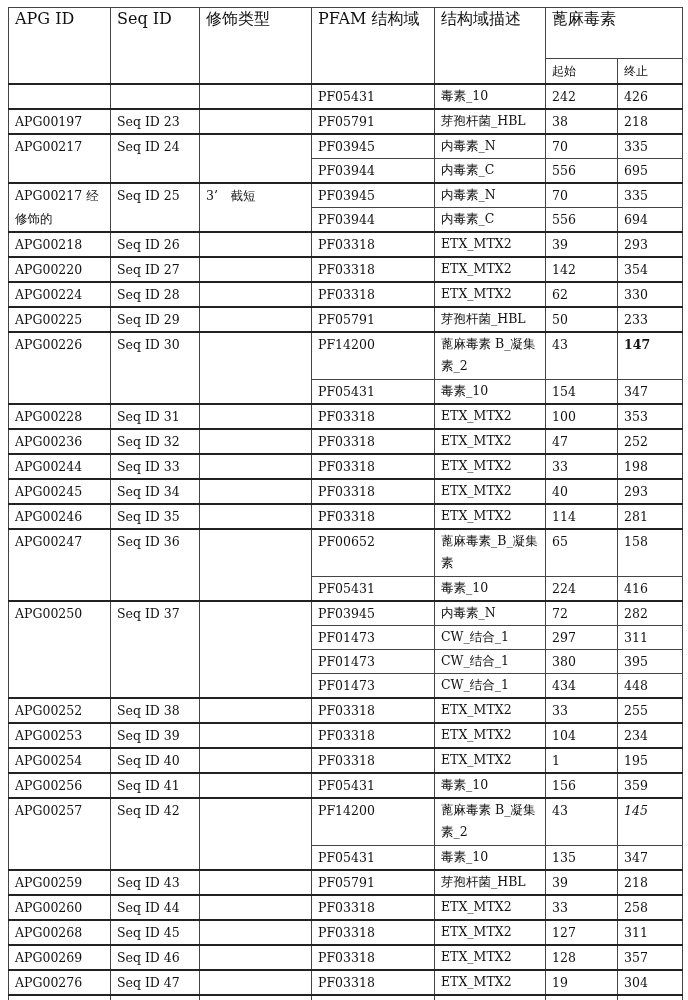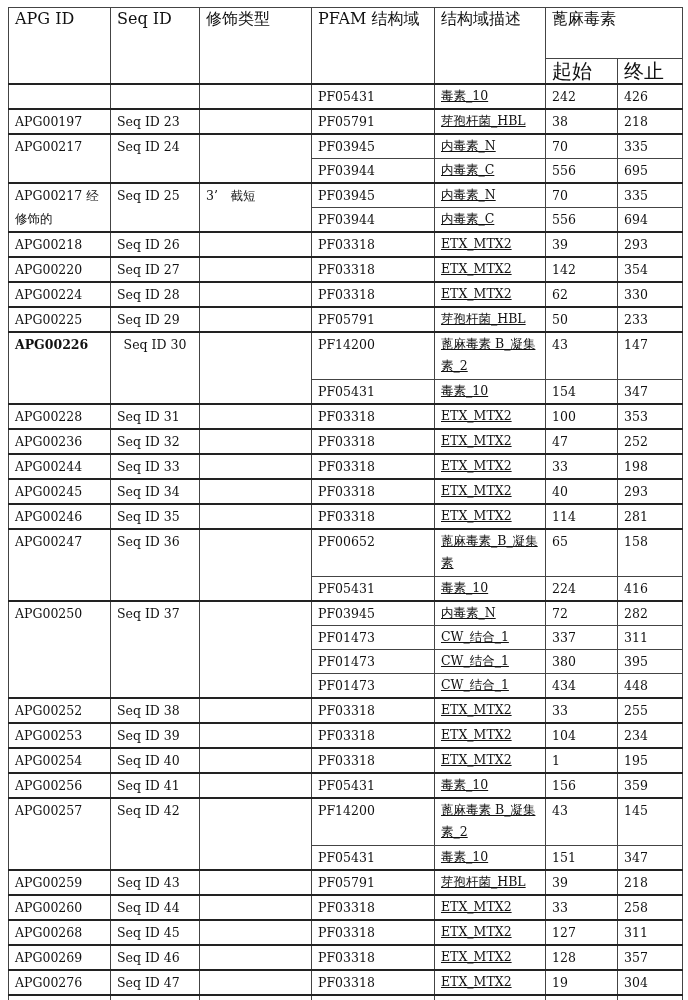--- a/index.html
+++ b/index.html
@@ -7,25 +7,25 @@
            font-family: "DejaVu Serif", "Liberation Serif", serif; color: #111; }
     table.domain-table {
       position: absolute; left: 8px; top: 7px;
       width: 674px; border-collapse: collapse; table-layout: fixed;
     }
     table.domain-table td, table.domain-table th {
       border: 1px solid #444; padding: 0 6px; vertical-align: top;
       font-weight: normal; text-align: left; overflow: hidden;
     }
     th.h { font-size: 16px; line-height: 22px; padding-top: 3px; margin-left: 14px; }
-    th.sub { font-size: 20px; line-height: 24px; height: 24px; text-align: right; padding-right: 8px; }
+    th.sub { font-size: 12px; line-height: 24px; height: 24px; text-align: right; padding-right: 8px; }
     td { font-size: 12.5px; line-height: 23px; height: 23px; font-weight: bold; }
     td.num { text-align: right; padding-right: 8px; vertical-align: bottom; }
     td.pf, td.desc { vertical-align: bottom; }
-    td.desc { line-height: 22px; text-decoration: underline; }
+    td.desc { line-height: 22px; }
     tr.group-start td { border-top: 2px solid #222; }
     col.c1 { width: 102px; } col.c2 { width: 89px; } col.c3 { width: 112px; }
     col.c4 { width: 123px; } col.c5 { width: 111px; } col.c6 { width: 72px; } col.c7 { width: 65px; }
   </style>
 </head>
 <body>
 
 <table class="domain-table">
   <colgroup>
     <col class="c1">
@@ -129,27 +129,27 @@
       <tr class="group-start">
         <td>APG00225</td>
         <td>Seq ID 29</td>
         <td></td>
         <td class="pf">PF05791</td>
         <td class="desc">芽孢杆菌_HBL</td>
         <td class="num">50</td>
         <td class="num">233</td>
       </tr>
       <tr class="group-start">
-        <td rowspan="2" style="height: 46px; font-weight: bold;">APG00226</td>
-        <td rowspan="2" style="height: 46px; text-align: center;">Seq ID 30</td>
+        <td rowspan="2" style="height: 46px;">APG00226</td>
+        <td rowspan="2" style="height: 46px;">Seq ID 30</td>
         <td rowspan="2" style="height: 46px;"></td>
         <td class="pf" style="height: 46px;">PF14200</td>
         <td class="desc" style="height: 46px;">蓖麻毒素 B_凝集素_2</td>
         <td class="num" style="height: 46px;">43</td>
-        <td class="num" style="height: 46px;">147</td>
+        <td class="num" style="height: 46px; font-weight: bold;">147</td>
       </tr>
       <tr>
         <td class="pf">PF05431</td>
         <td class="desc">毒素_10</td>
         <td class="num">154</td>
         <td class="num">347</td>
       </tr>
       <tr class="group-start">
         <td>APG00228</td>
         <td>Seq ID 31</td>
@@ -215,21 +215,21 @@
         <td rowspan="4">Seq ID 37</td>
         <td rowspan="4"></td>
         <td class="pf">PF03945</td>
         <td class="desc">内毒素_N</td>
         <td class="num">72</td>
         <td class="num">282</td>
       </tr>
       <tr>
         <td class="pf">PF01473</td>
         <td class="desc">CW_结合_1</td>
-        <td class="num">337</td>
+        <td class="num">297</td>
         <td class="num">311</td>
       </tr>
       <tr>
         <td class="pf">PF01473</td>
         <td class="desc">CW_结合_1</td>
         <td class="num">380</td>
         <td class="num">395</td>
       </tr>
       <tr>
         <td class="pf">PF01473</td>
@@ -273,26 +273,26 @@
         <td class="num">156</td>
         <td class="num">359</td>
       </tr>
       <tr class="group-start">
         <td rowspan="2" style="height: 46px;">APG00257</td>
         <td rowspan="2" style="height: 46px;">Seq ID 42</td>
         <td rowspan="2" style="height: 46px;"></td>
         <td class="pf" style="height: 46px;">PF14200</td>
         <td class="desc" style="height: 46px;">蓖麻毒素 B_凝集素_2</td>
         <td class="num" style="height: 46px;">43</td>
-        <td class="num" style="height: 46px;">145</td>
-      </tr>
-      <tr>
-        <td class="pf">PF05431</td>
-        <td class="desc">毒素_10</td>
-        <td class="num">151</td>
+        <td class="num" style="height: 46px; font-style: italic;">145</td>
+      </tr>
+      <tr>
+        <td class="pf">PF05431</td>
+        <td class="desc">毒素_10</td>
+        <td class="num">135</td>
         <td class="num">347</td>
       </tr>
       <tr class="group-start">
         <td>APG00259</td>
         <td>Seq ID 43</td>
         <td></td>
         <td class="pf">PF05791</td>
         <td class="desc">芽孢杆菌_HBL</td>
         <td class="num">39</td>
         <td class="num">218</td>

